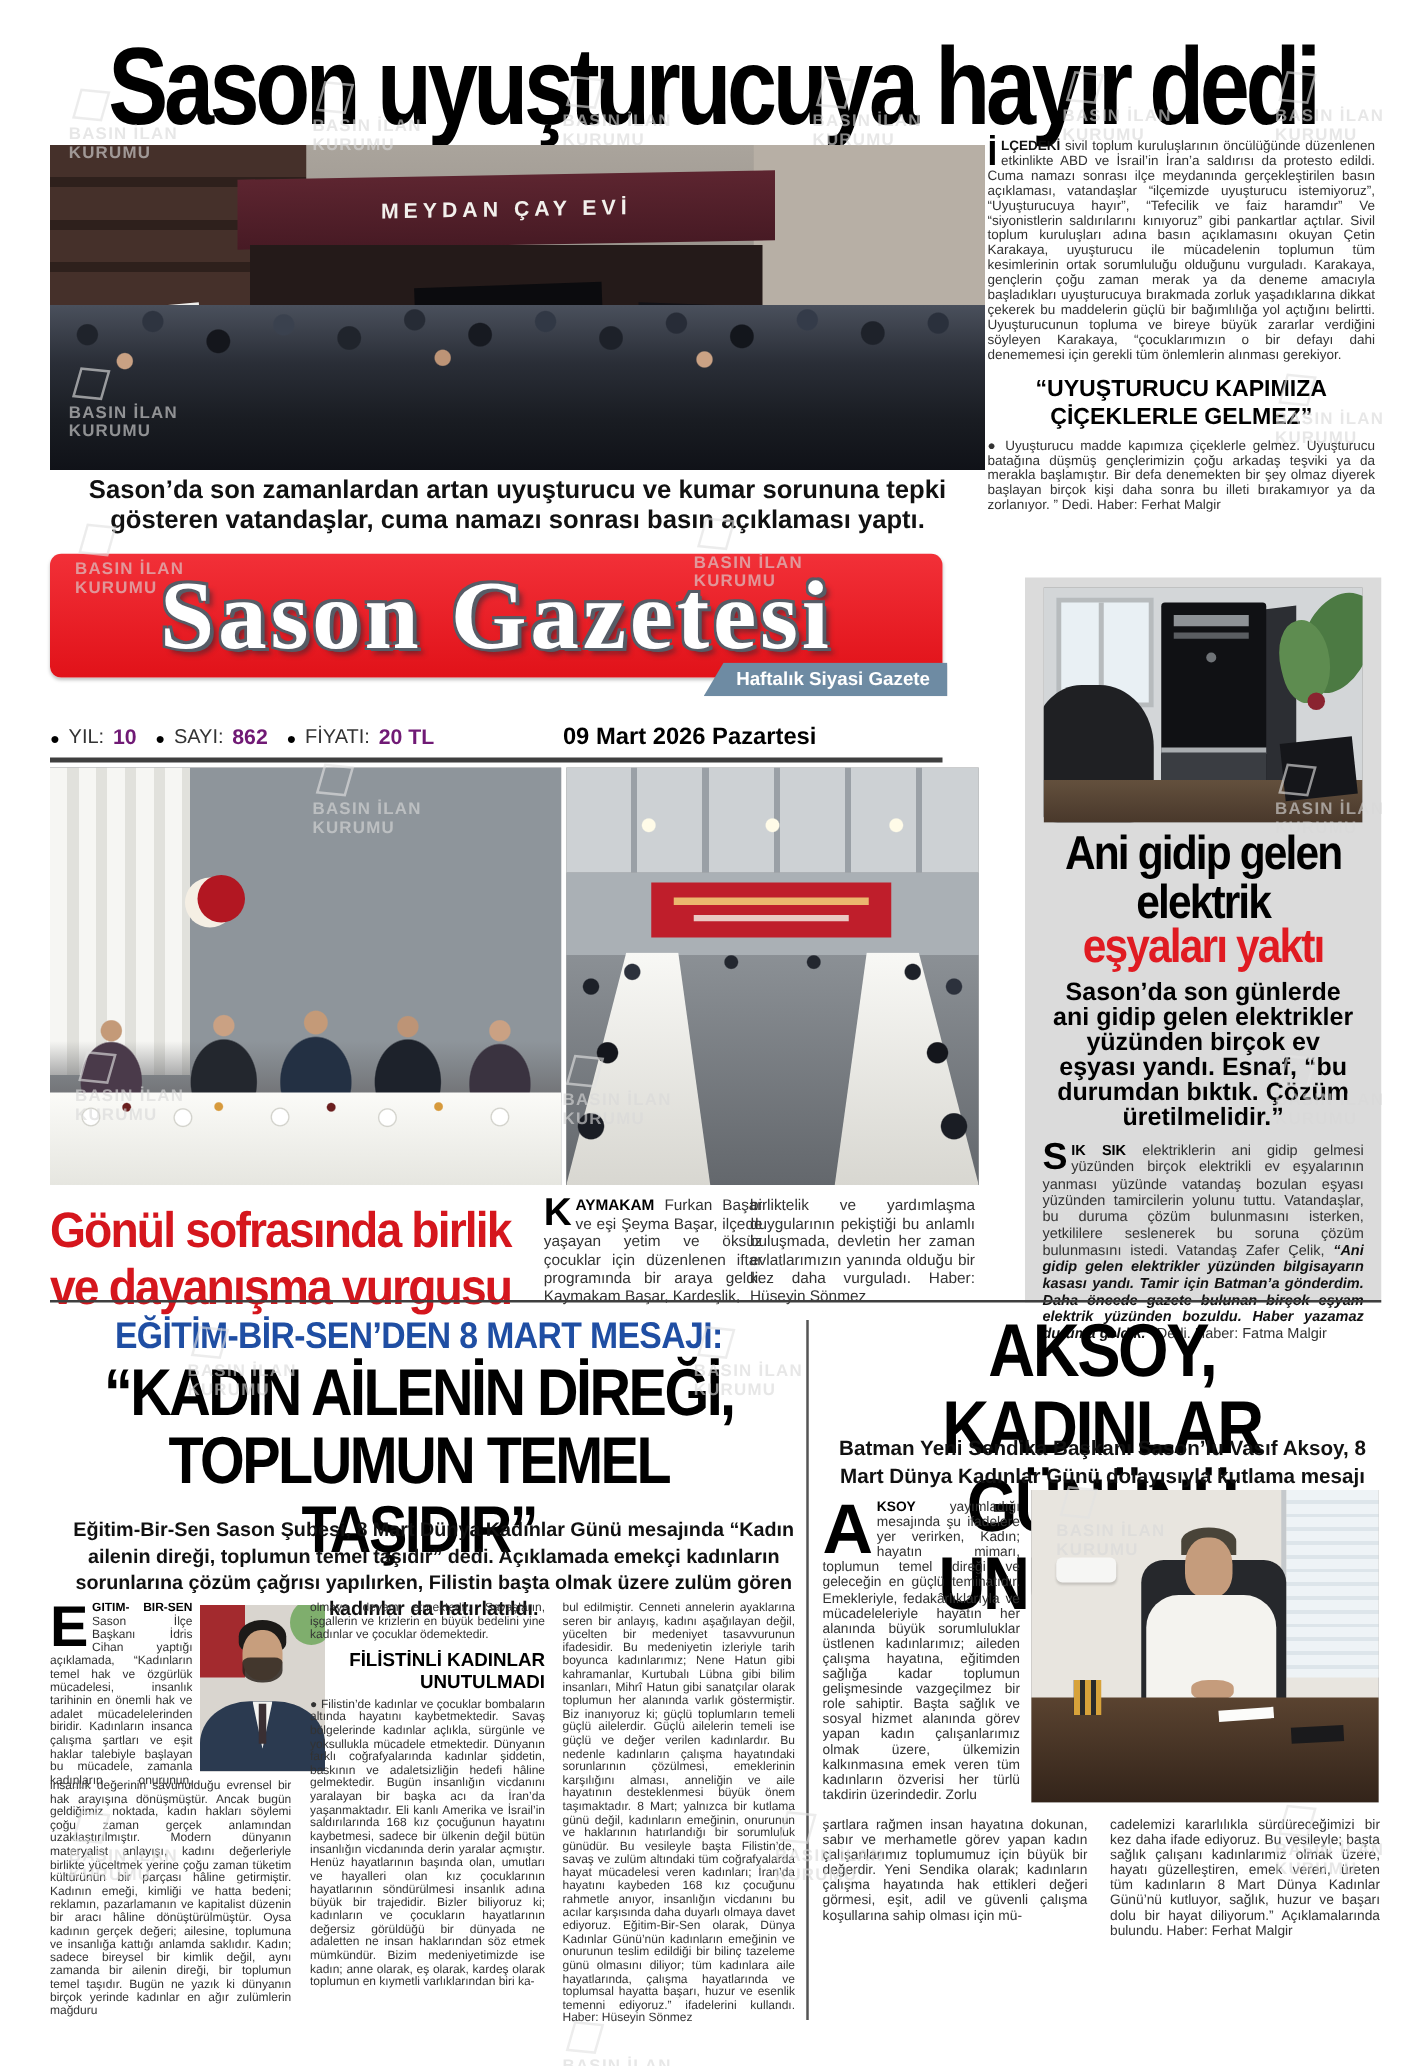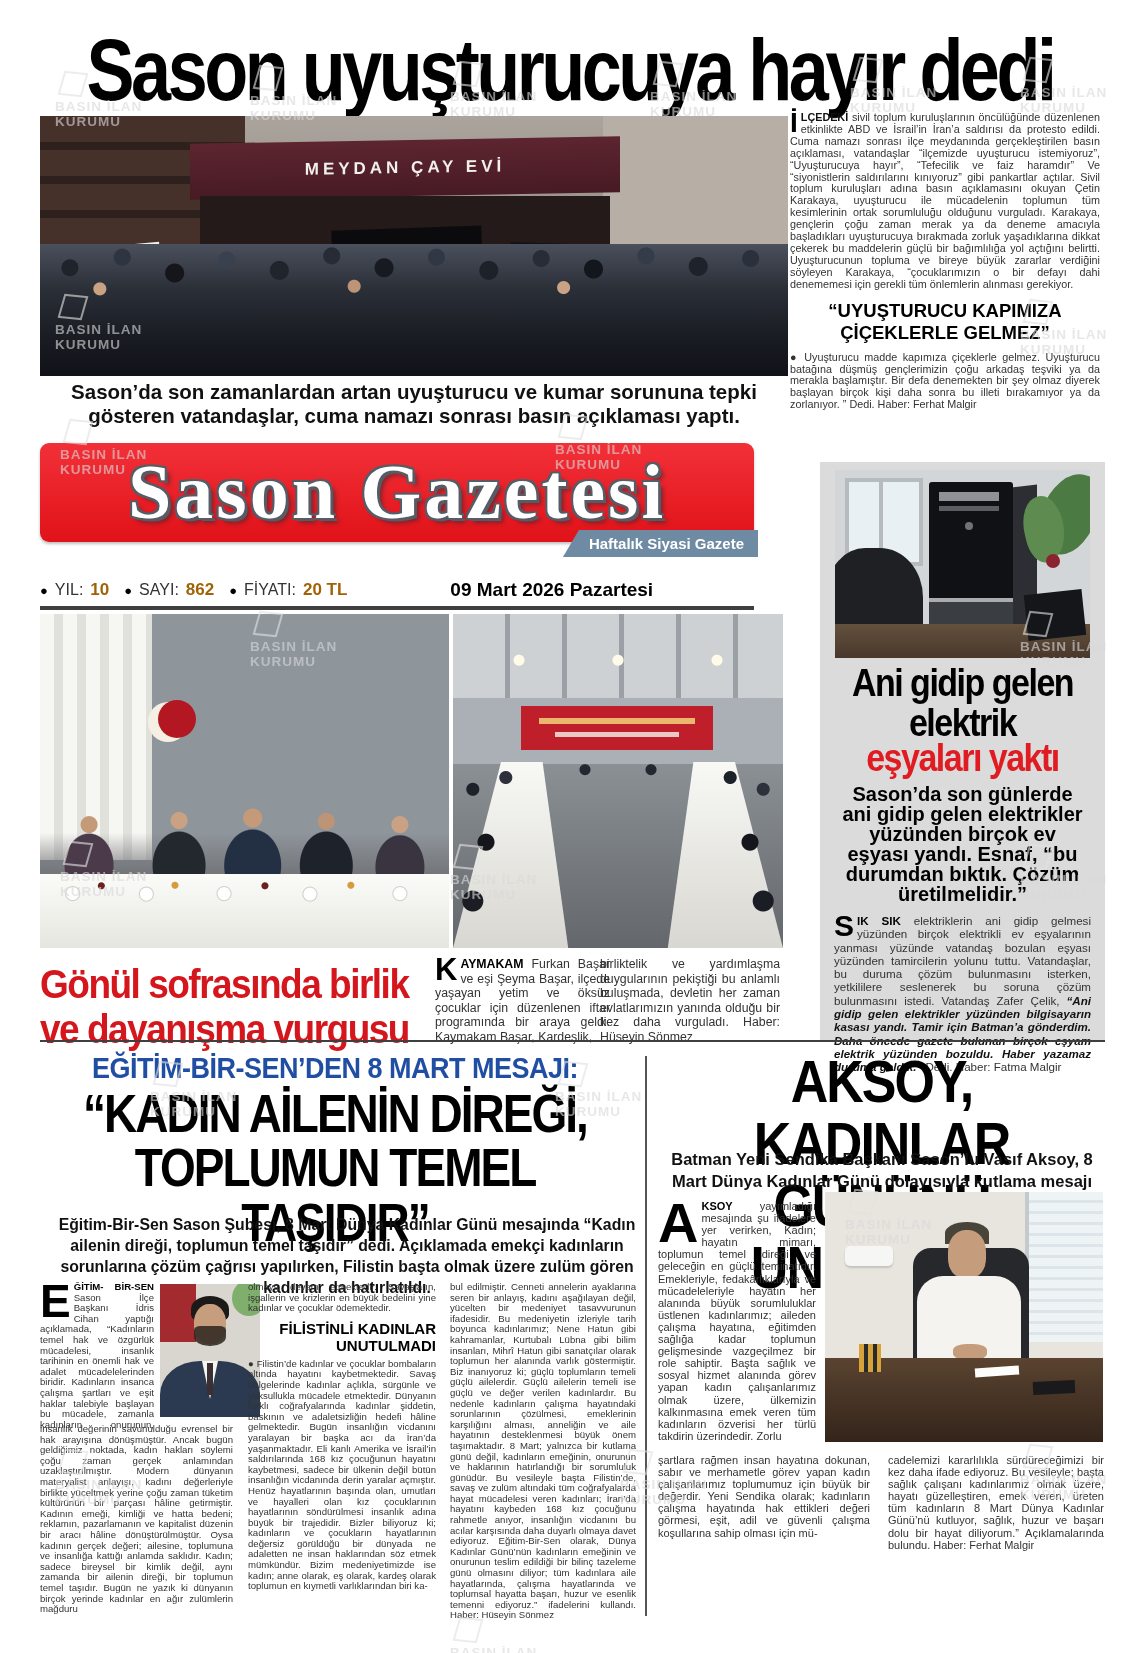--- a/index.html
+++ b/index.html
@@ -24,21 +24,21 @@
   .masthead{background:linear-gradient(#f23038,#e11219);border-radius:9px;
       box-shadow:0 2px 3px rgba(0,0,0,.25);}
   .masthead .title{display:block;text-align:center;font-family:"Liberation Serif",serif;
       font-weight:700;font-size:78px;line-height:97px;color:#fff;letter-spacing:3px;
       text-shadow:-2px -2px 0 #565c66,2px -2px 0 #565c66,-2px 2px 0 #565c66,3px 3px 0 #565c66,5px 5px 4px rgba(40,40,50,.55);}
   .badge{position:absolute;right:-4px;bottom:-15px;background:#6e8ba3;color:#fff;font-weight:700;
       font-size:15px;line-height:15px;padding:6px 14px 6px 26px;
       clip-path:polygon(16px 0,100% 0,100% 100%,0 100%);box-shadow:1px 2px 2px rgba(0,0,0,.3);}
   .info{font-size:16px;color:#222;display:flex;align-items:center;gap:7px;}
   .info .lab{color:#333;}
-  .info .val{font-weight:700;color:#a16207;font-size:17px;}
+  .info .val{font-weight:700;color:#701a75;font-size:17px;}
   .info .blt{font-size:13px;color:#000;}
   .date{font-weight:700;font-size:19px;color:#000;}
   .rule{background:#3f3f3f;}
   
   .redhead{color:#d5161d;font-weight:700;font-size:37px;line-height:42px;letter-spacing:-1.5px;
       transform:scaleY(1.08);transform-origin:left top;white-space:pre-line;}
   .kicker{color:#1f4ea3;font-weight:700;font-size:27px;letter-spacing:-0.5px;text-align:center;
       transform:scaleY(1.1);transform-origin:center top;}
   .blackhead{color:#000;font-weight:700;text-align:center;letter-spacing:-2px;
       transform:scaleY(1.15);transform-origin:center top;white-space:pre-line;}

